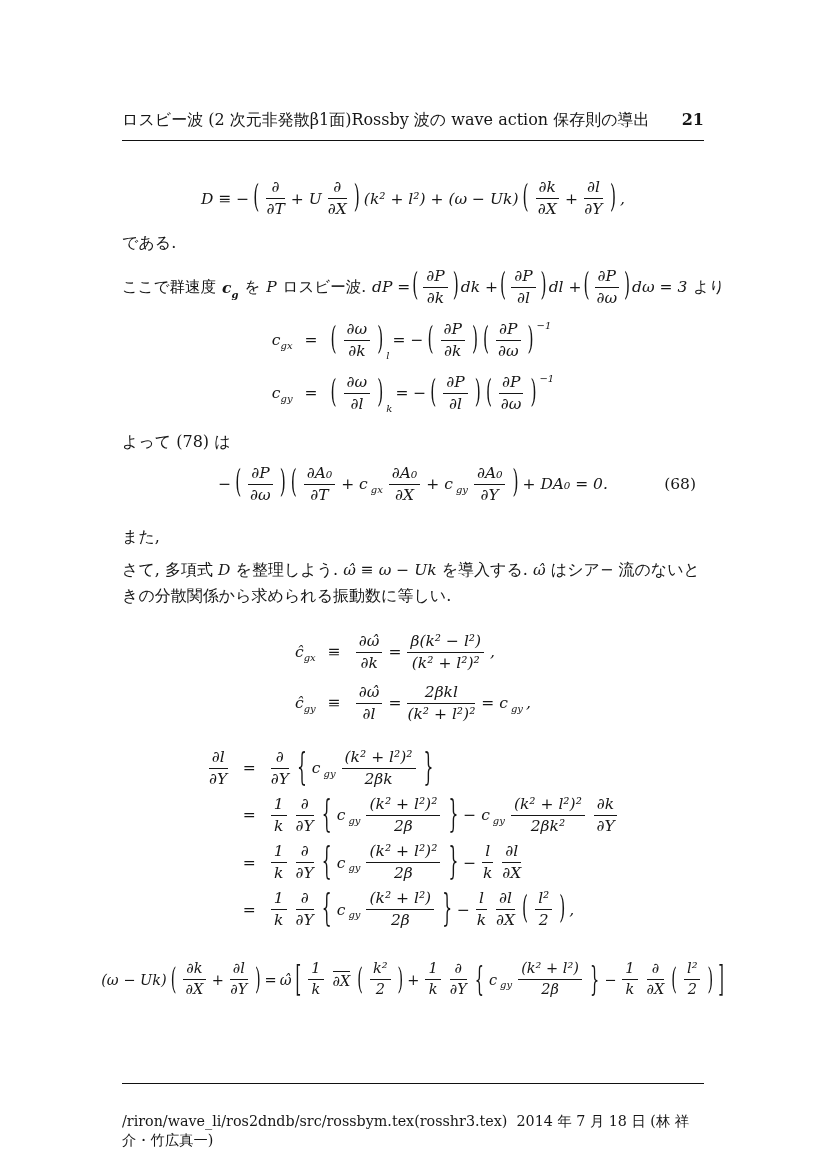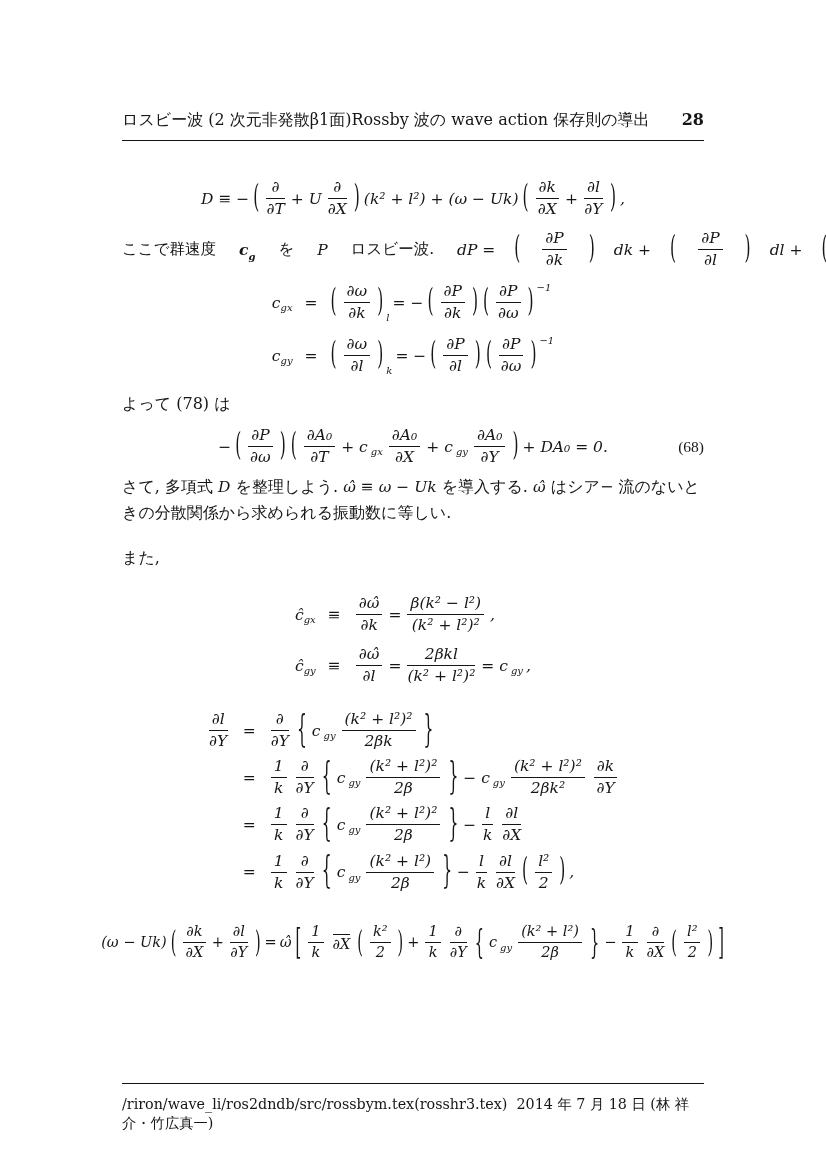--- a/index.html
+++ b/index.html
@@ -37,46 +37,46 @@
   .psup { font-size: 10px; font-style: italic; position: relative; top: -15px; margin-left: -1px; }
   .bi { font-weight: bold; }
 
   .algn { display: grid; grid-template-columns: max-content max-content max-content;
           column-gap: 12px; justify-content: center; align-items: center; }
   .algn .c1 { justify-self: end; display: flex; align-items: center; }
   .algn .c2 { justify-self: center; }
   .algn .c3 { justify-self: start; display: flex; align-items: center; gap: 3px; }
 
   .para { font-size: 16px; line-height: 1.6; margin: 0; }
-  .eqno { position: absolute; right: 0; font-style: normal; font-family: Liberation Serif, serif; }
+  .eqno { position: absolute; right: 8px; font-style: normal; }
 
   .mt-eq1  { margin-top: 38px; }
   .mt-dearu{ margin-top: 12px; }
-  .line2   { margin-top: 12px; display: flex; align-items: center; gap: 18px; font-size: 15.5px; }
+  .line2   { margin-top: 12px; display: flex; align-items: center; gap: 1px; font-size: 15.5px; }
   .mt-eq2  { margin-top: 14px; row-gap: 14px; }
   .mt-yotte{ margin-top: 16px; }
   .mt-eq68 { margin-top: 10px; }
   .mt-sate { margin-top: 8px; }
   .mt-mata { margin-top: 20px; }
   .mt-eq4  { margin-top: 24px; row-gap: 12px; }
   .mt-eq5  { margin-top: 26px; row-gap: 8px; }
   .mt-eq6  { margin-top: 32px; font-size: 14.5px; margin-left: -30px; margin-right: -30px; }
 
   .ftr { position: absolute; left: 122px; top: 1053px; width: 582px;
-         border-top: 1.3px solid #111; padding-top: 11px; font-size: 14.3px; white-space: pre-wrap; }
+         border-top: 1.3px solid #111; padding-top: 28px; font-size: 14.3px; white-space: pre-wrap; }
 </style>
 </head>
 <body>
 
 <div class="page">
   <div class="content">
 
     <div class="hdr">
       <span class="htitle">ロスビー波 (2 次元非発散β1面)Rossby 波の wave action 保存則の導出</span>
-      <span class="hpage">28</span>
+      <span class="hpage">21</span>
     </div>
 
     <div class="disp math mt-eq1">
       <span class="tok">D ≡ −</span>
       <span class="d1">(</span>
       <span class="fr">
           <span class="n">∂</span>
           <span class="d">∂T</span>
         </span>
       <span class="tok">+ U</span>
@@ -93,20 +93,21 @@
         </span>
       <span class="tok">+</span>
       <span class="fr">
           <span class="n">∂l</span>
           <span class="d">∂Y</span>
         </span>
       <span class="d1">)</span>
       <span class="tok">,</span>
     </div>
 
+    <p class="para mt-dearu">である.</p>
 
     <div class="line2">
       <span class="jp tok">ここで群速度 </span>
       <span class="math"><span class="bi tok">c</span><span class="vsub bi">g</span></span>
       <span class="jp tok"> を </span>
       <span class="math tok">P</span>
       <span class="jp tok"> ロスビー波. </span>
       <span class="math tok">dP =</span>
       <span class="math d1">(</span>
       <span class="math fr">
@@ -216,23 +217,23 @@
         <span class="vsub">gy</span>
       <span class="fr">
           <span class="n">∂A₀</span>
           <span class="d">∂Y</span>
         </span>
       <span class="d1">)</span>
       <span class="tok">+ DA₀ = 0.</span>
       <span class="eqno jp">(68)</span>
     </div>
 
+    <p class="para mt-mata">また,</p>
+
     <p class="para mt-sate"><span class="jp">さて, 多項式 </span><span class="math">D</span><span class="jp"> を整理しよう. </span><span class="math">ω̂ ≡ ω − Uk</span><span class="jp"> を導入する. </span><span class="math">ω̂</span><span class="jp"> はシア− 流のないときの分散関係から求められる振動数に等しい.</span></p>
-
-    <p class="para mt-mata">また,</p>
 
     <div class="algn math mt-eq4">
       <span class="c1">
           <span class="tok">ĉ</span>
           <span class="vsub">gx</span>
         </span>
       <span class="c2 tok">≡</span>
       <span class="c3">
         <span class="fr">
             <span class="n">∂ω̂</span>

